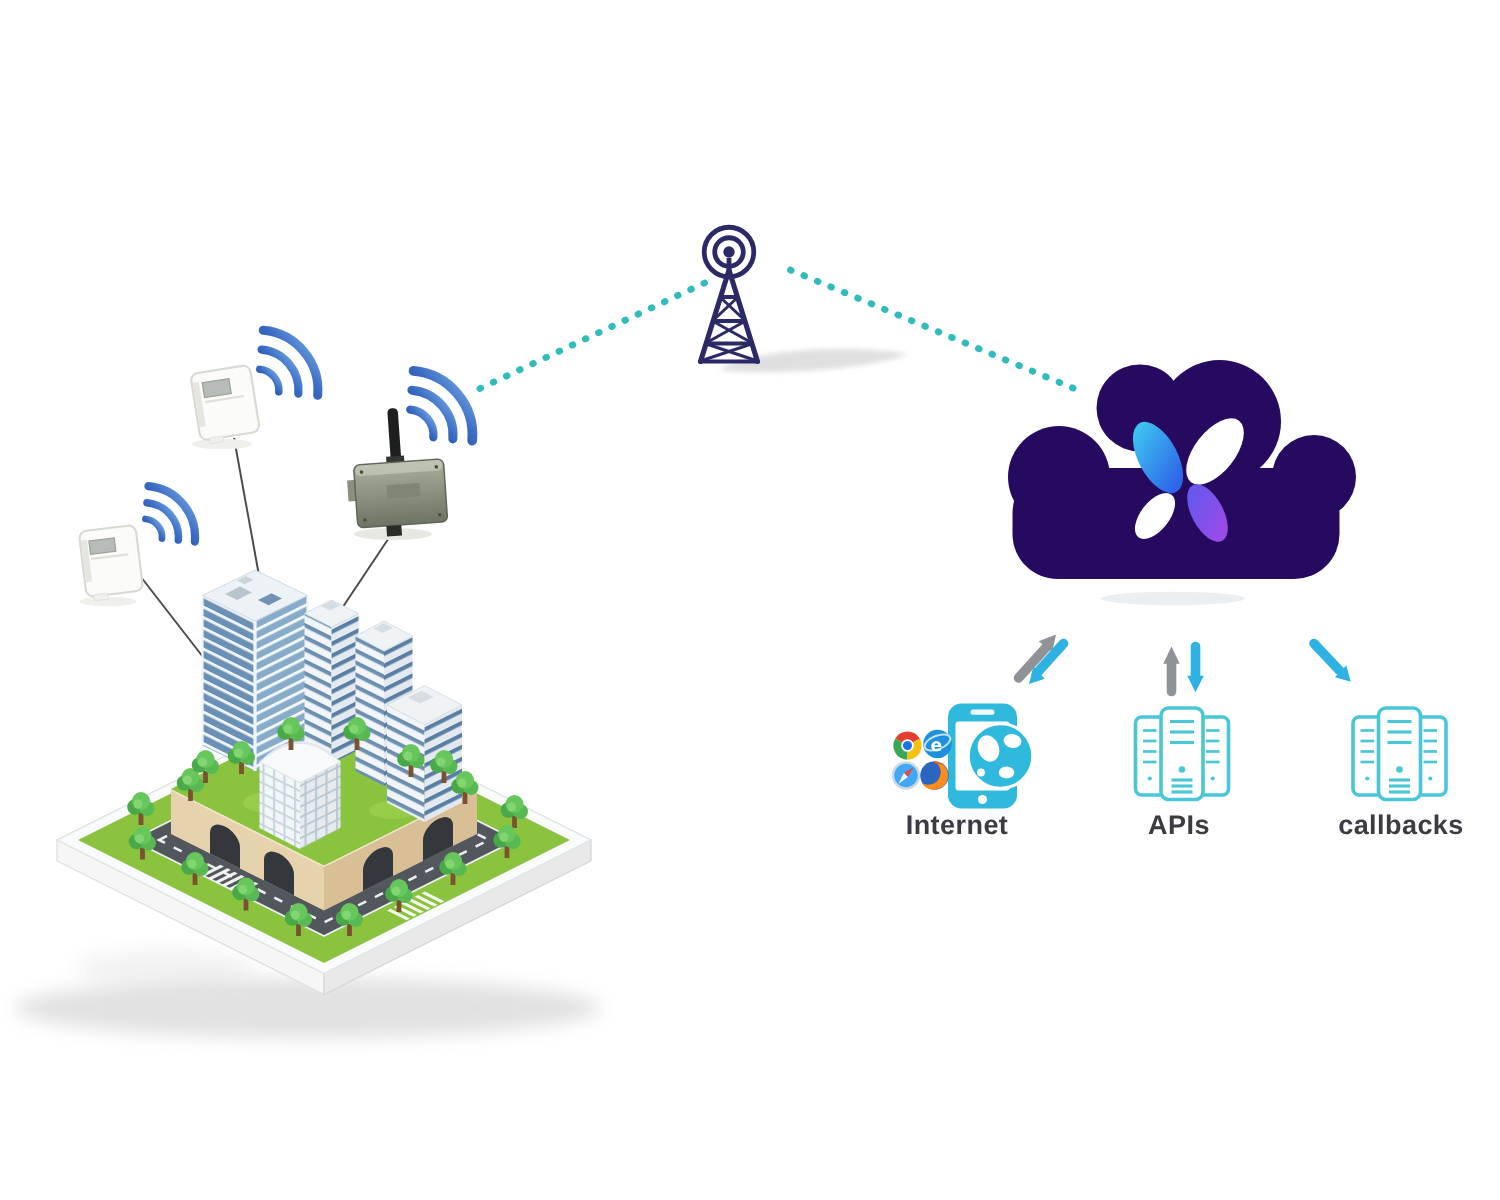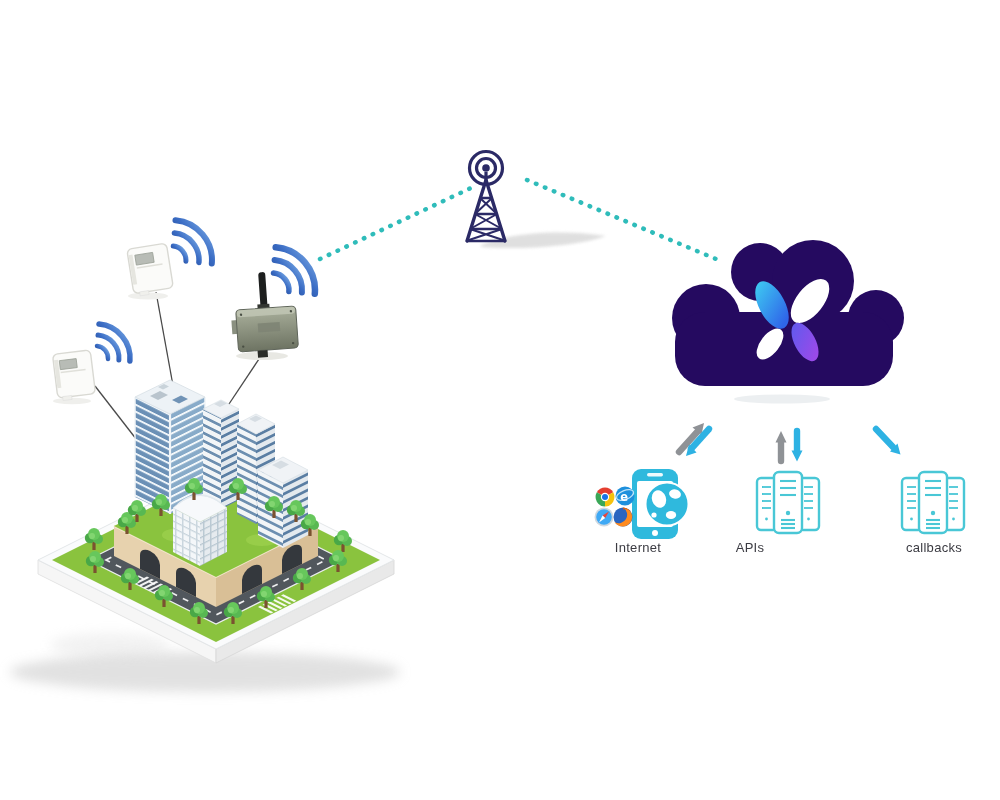--- a/index.html
+++ b/index.html
@@ -1,20 +1,20 @@
 <!DOCTYPE html>
 <html><head>
 <meta charset="utf-8">
 <style>
   html,body{margin:0;padding:0;background:#fff;}
   .canvas{position:relative;width:1000px;height:800px;background:#fff;overflow:hidden;
           font-family:"Liberation Sans",sans-serif;}
   .canvas svg{position:absolute;left:0;top:0;}
   .lbl{position:absolute;width:160px;transform:translateX(-50%);text-align:center;
-       font-size:13px;font-weight:400;color:#3b3b42;letter-spacing:.3px;}
+       font-size:18px;font-weight:700;color:#3b3b42;letter-spacing:.3px;}
 </style>
 </head>
 <body>
 
 <div class="canvas">
 <svg width="1000" height="800" viewBox="0 0 1000 800">
   <defs>
     <linearGradient id="wifiG" x1="0" y1="1" x2="1" y2="0">
       <stop offset="0" stop-color="#16357e"></stop>
           <stop offset=".55" stop-color="#3a6cc4"></stop>
@@ -380,15 +380,15 @@
       <use href="#treeSym" x="164" y="606"></use>
       <use href="#treeSym" x="130" y="589"></use>
       <use href="#treeSym" x="95" y="572"></use>
       <use href="#treeSym" x="137" y="521"></use>
       <use href="#treeSym" x="296" y="521"></use>
     </g>
   </g>
 </svg>
 
 <div class="lbl" style="left:638px;top:540px">Internet</div>
-<div class="lbl" style="left:750px;top:540px">APIs</div>
+<div class="lbl" style="left:786px;top:540px">APIs</div>
 <div class="lbl" style="left:934px;top:540px">callbacks</div>
 </div>
 
 </body></html>

